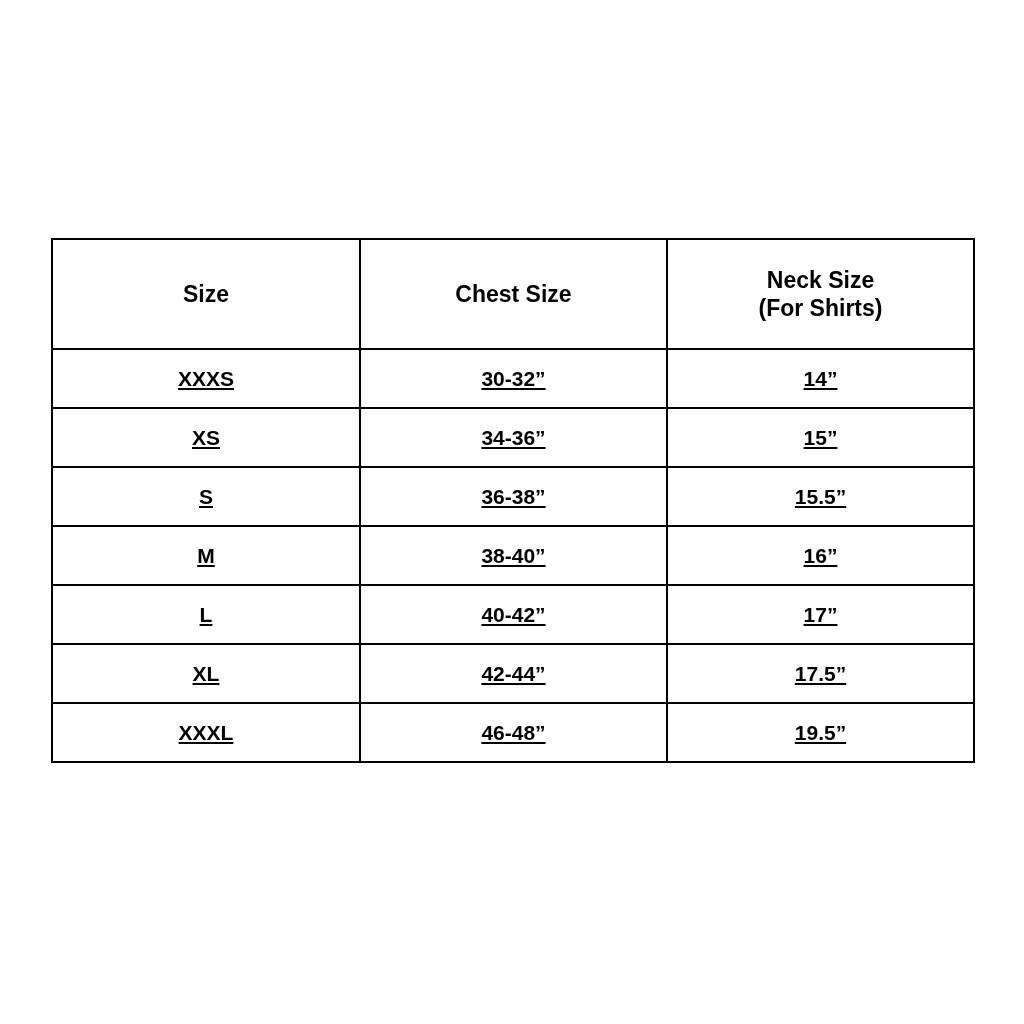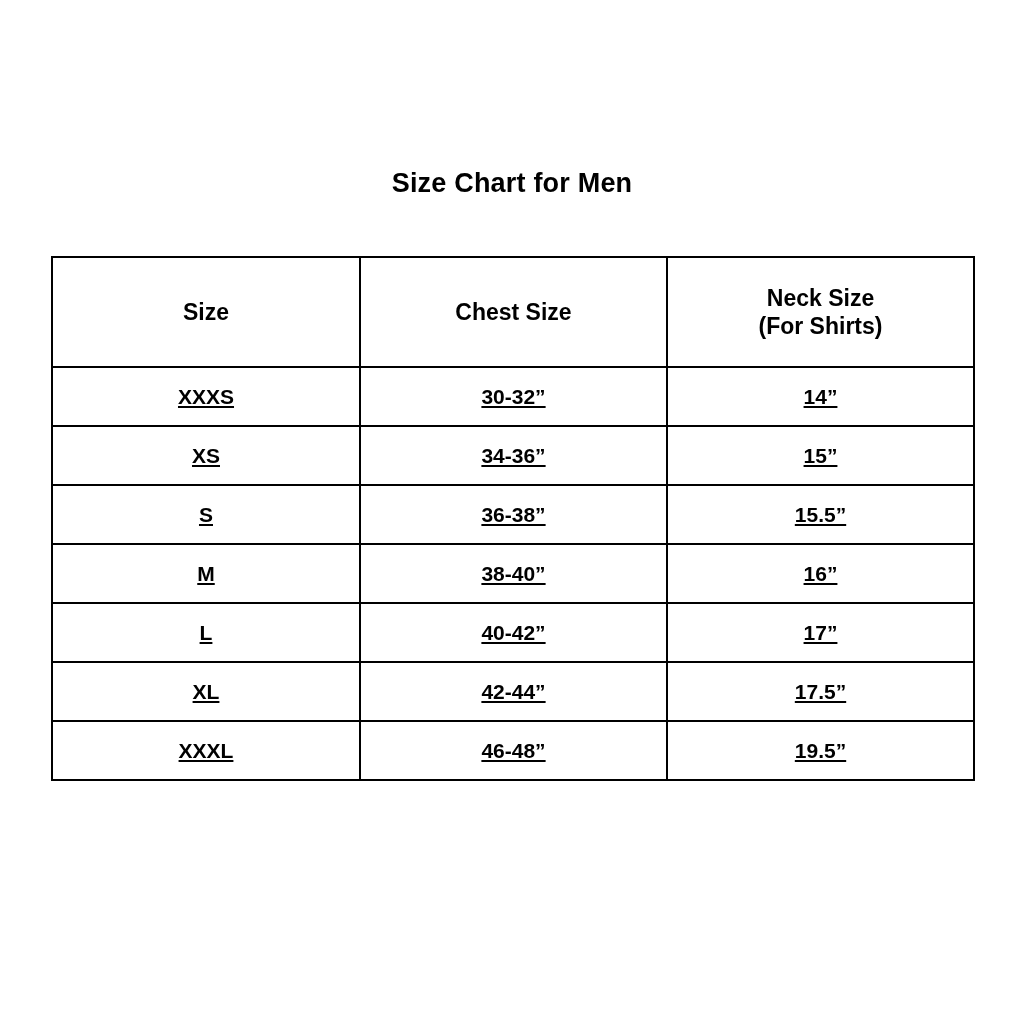--- a/index.html
+++ b/index.html
@@ -25,21 +25,21 @@
     top: 168px;
     left: 0;
     width: 1024px;
     text-align: center;
     font-size: 27px;
     font-weight: bold;
     letter-spacing: 0.2px;
   }
   .table-wrap {
     position: absolute;
-    top: 256px;
+    top: 238px;
     left: 51px;
     width: 864px;
     border-radius: 15px;
   }
   table.size-table {
     border-collapse: collapse;
     width: 922px;
     table-layout: fixed;
   }
   table.size-table td,
@@ -69,21 +69,20 @@
   }
   col.c-size { width: 308px; }
   col.c-chest { width: 307px; }
   col.c-neck { width: 307px; }
 </style>
 </head>
 <body>
 
 <div class="page">
 
-  <div class="chart-title">Size Chart for Men</div>
 
   <div class="table-wrap">
     <table class="size-table">
       <colgroup>
         <col class="c-size">
         <col class="c-chest">
         <col class="c-neck">
       </colgroup>
       <thead>
         <tr>

